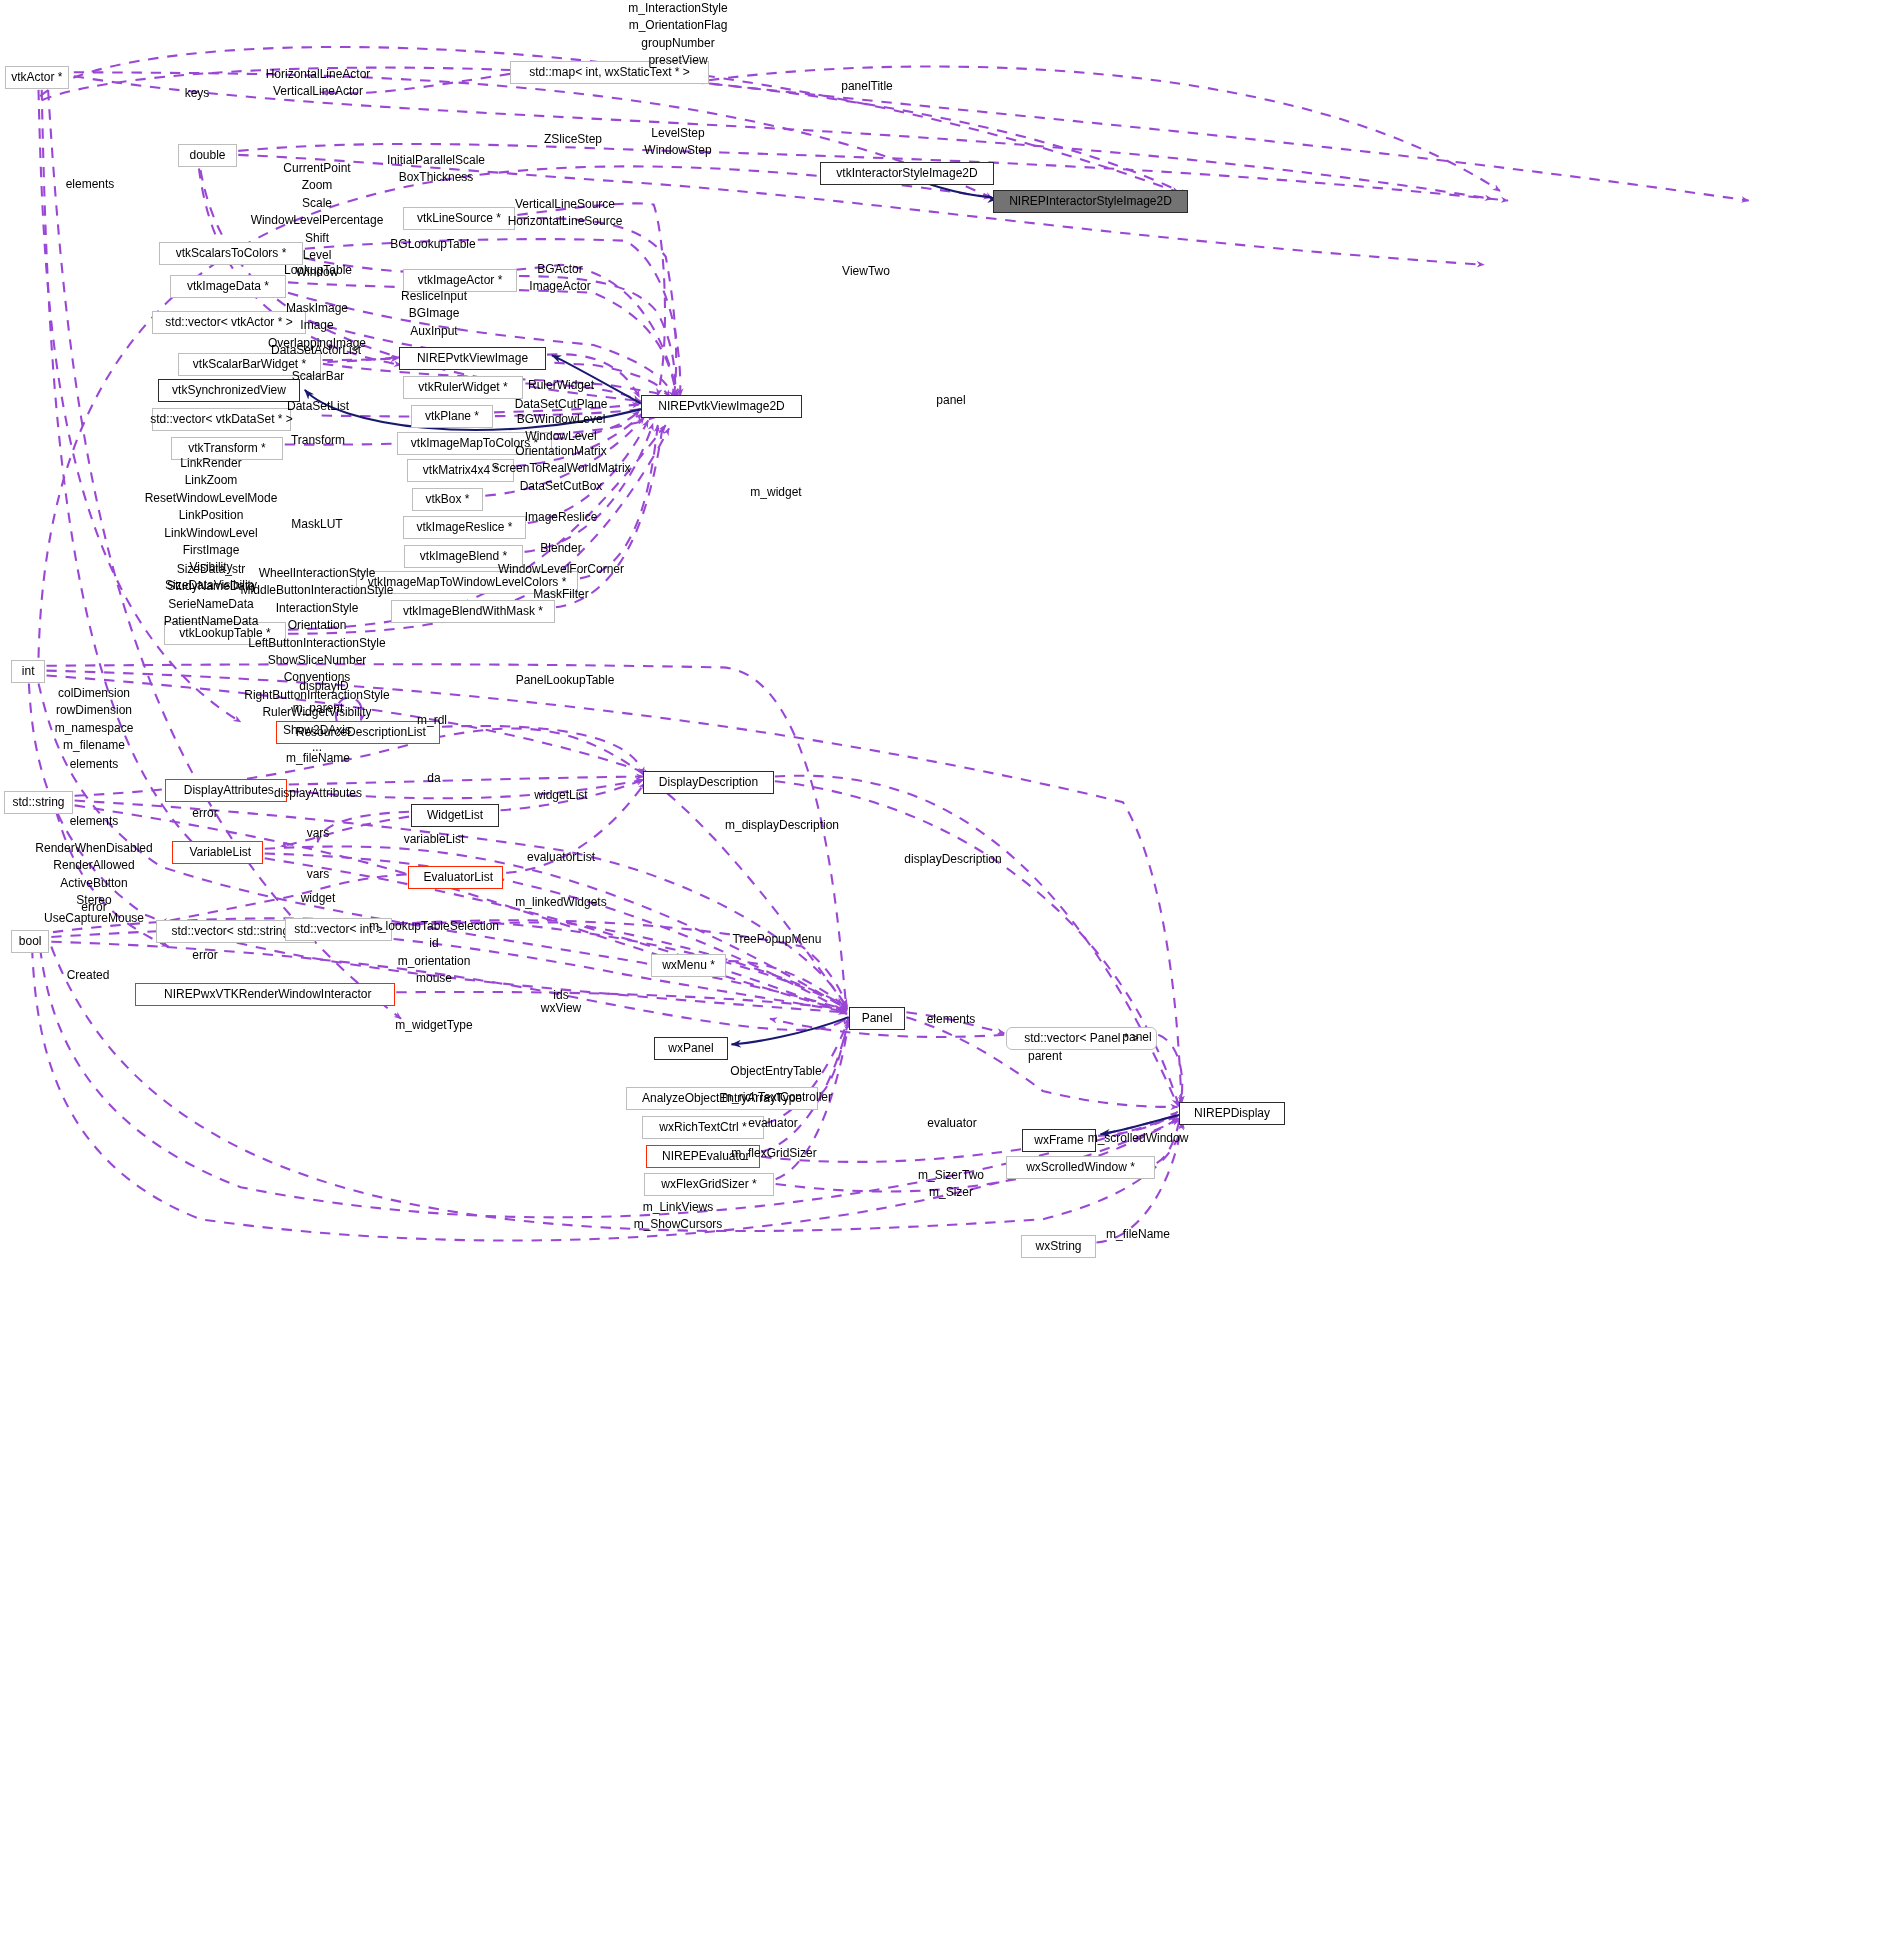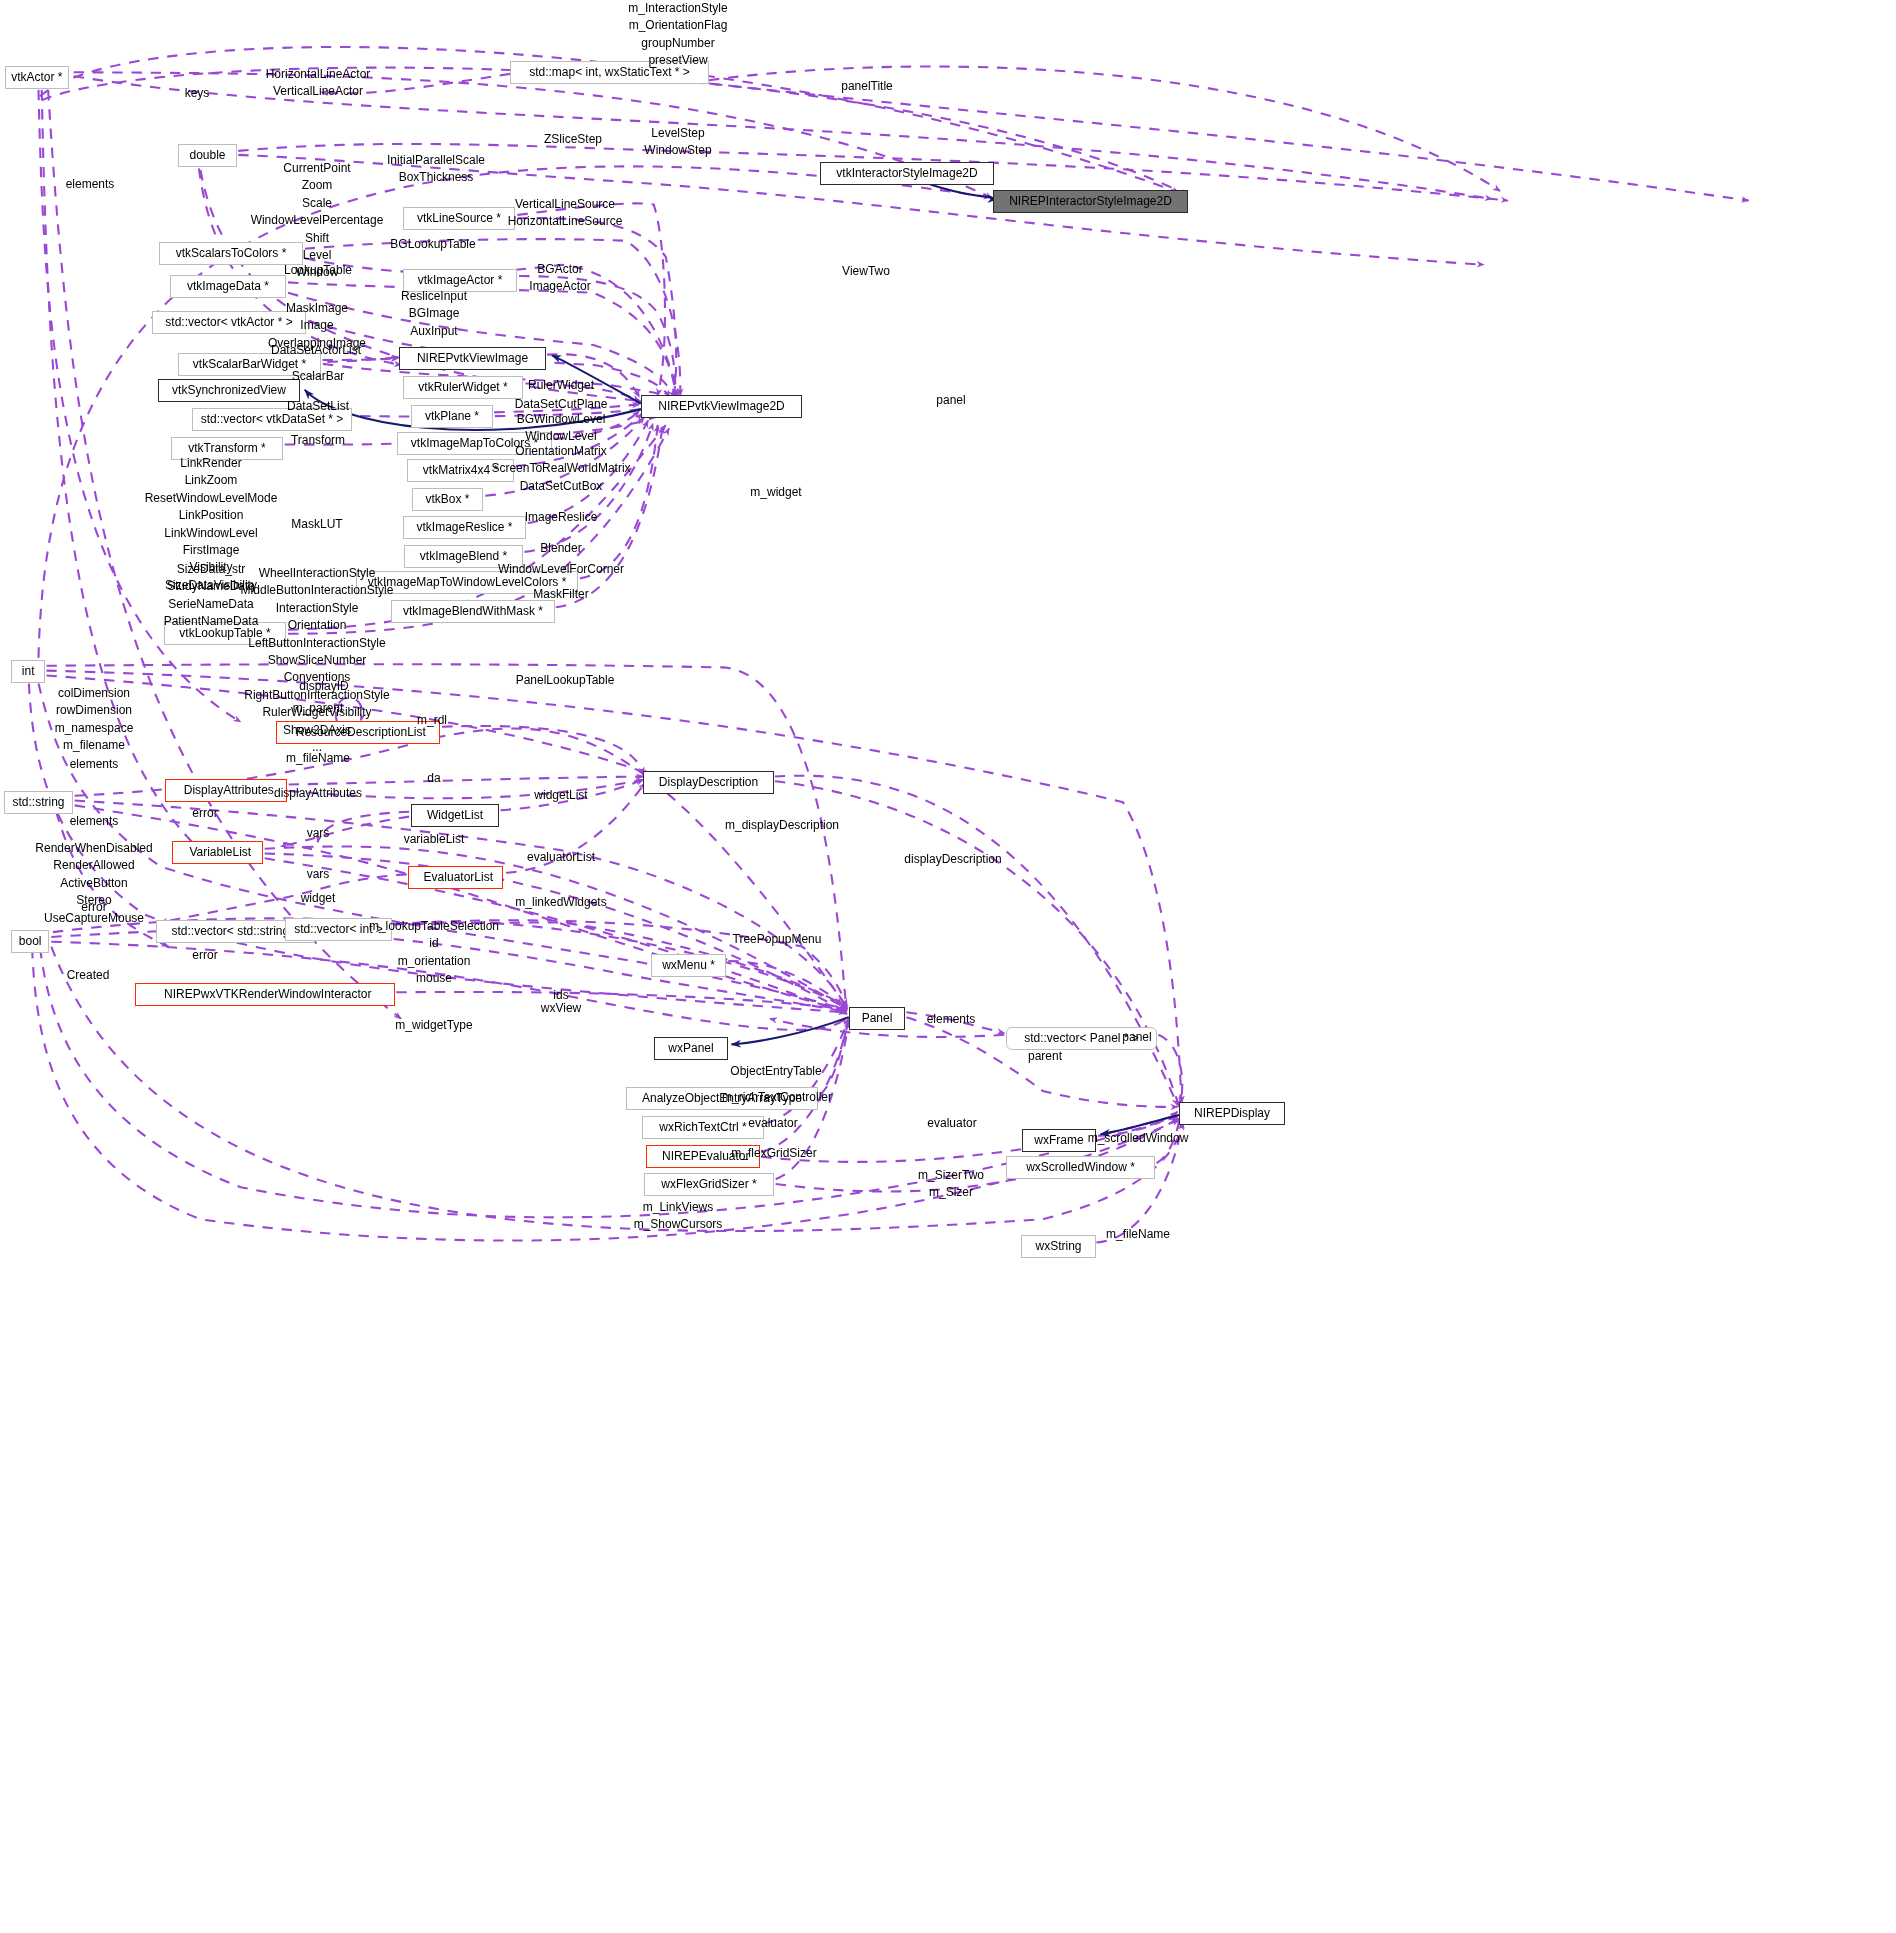--- a/index.html
+++ b/index.html
@@ -201,21 +201,21 @@
     <div class="node plain" style="left: 159px; top: 242px; width: 144px;">vtkScalarsToColors *</div>
     <div class="node plain" style="left: 403px; top: 269px; width: 114px;">vtkImageActor *</div>
     <div class="node plain" style="left: 170px; top: 275px; width: 116px;">vtkImageData *</div>
     <div class="node plain" style="left: 152px; top: 311px; width: 154px;">std::vector&lt; vtkActor * &gt;</div>
     <div class="node strong" style="left: 399px; top: 347px; width: 147px;">NIREPvtkViewImage</div>
     <div class="node plain" style="left: 178px; top: 353px; width: 143px;">vtkScalarBarWidget *</div>
     <div class="node plain" style="left: 403px; top: 376px; width: 120px;">vtkRulerWidget *</div>
     <div class="node strong" style="left: 158px; top: 379px; width: 142px;">vtkSynchronizedView</div>
     <div class="node strong" style="left: 641px; top: 395px; width: 161px;">NIREPvtkViewImage2D</div>
     <div class="node plain" style="left: 411px; top: 405px; width: 82px;">vtkPlane *</div>
-    <div class="node plain" style="left: 152px; top: 408px; width: 160px; margin-left: 40px;">std::vector&lt; vtkDataSet * &gt;</div>
+    <div class="node plain" style="left: 152px; top: 408px; width: 139px;">std::vector&lt; vtkDataSet * &gt;</div>
     <div class="node plain" style="left: 397px; top: 432px; width: 155px;">vtkImageMapToColors *</div>
     <div class="node plain" style="left: 171px; top: 437px; width: 112px;">vtkTransform *</div>
     <div class="node plain" style="left: 407px; top: 459px; width: 107px;">vtkMatrix4x4 *</div>
     <div class="node plain" style="left: 412px; top: 488px; width: 71px;">vtkBox *</div>
     <div class="node plain" style="left: 403px; top: 516px; width: 123px;">vtkImageReslice *</div>
     <div class="node plain" style="left: 404px; top: 545px; width: 119px;">vtkImageBlend *</div>
     <div class="node plain" style="left: 356px; top: 571px; width: 222px;">vtkImageMapToWindowLevelColors *</div>
     <div class="node plain" style="left: 391px; top: 600px; width: 164px;">vtkImageBlendWithMask *</div>
     <div class="node plain" style="left: 164px; top: 622px; width: 122px;">vtkLookupTable *</div>
     <div class="node plain" style="left: 11.2px; top: 660px; width: 34px;">int</div>

